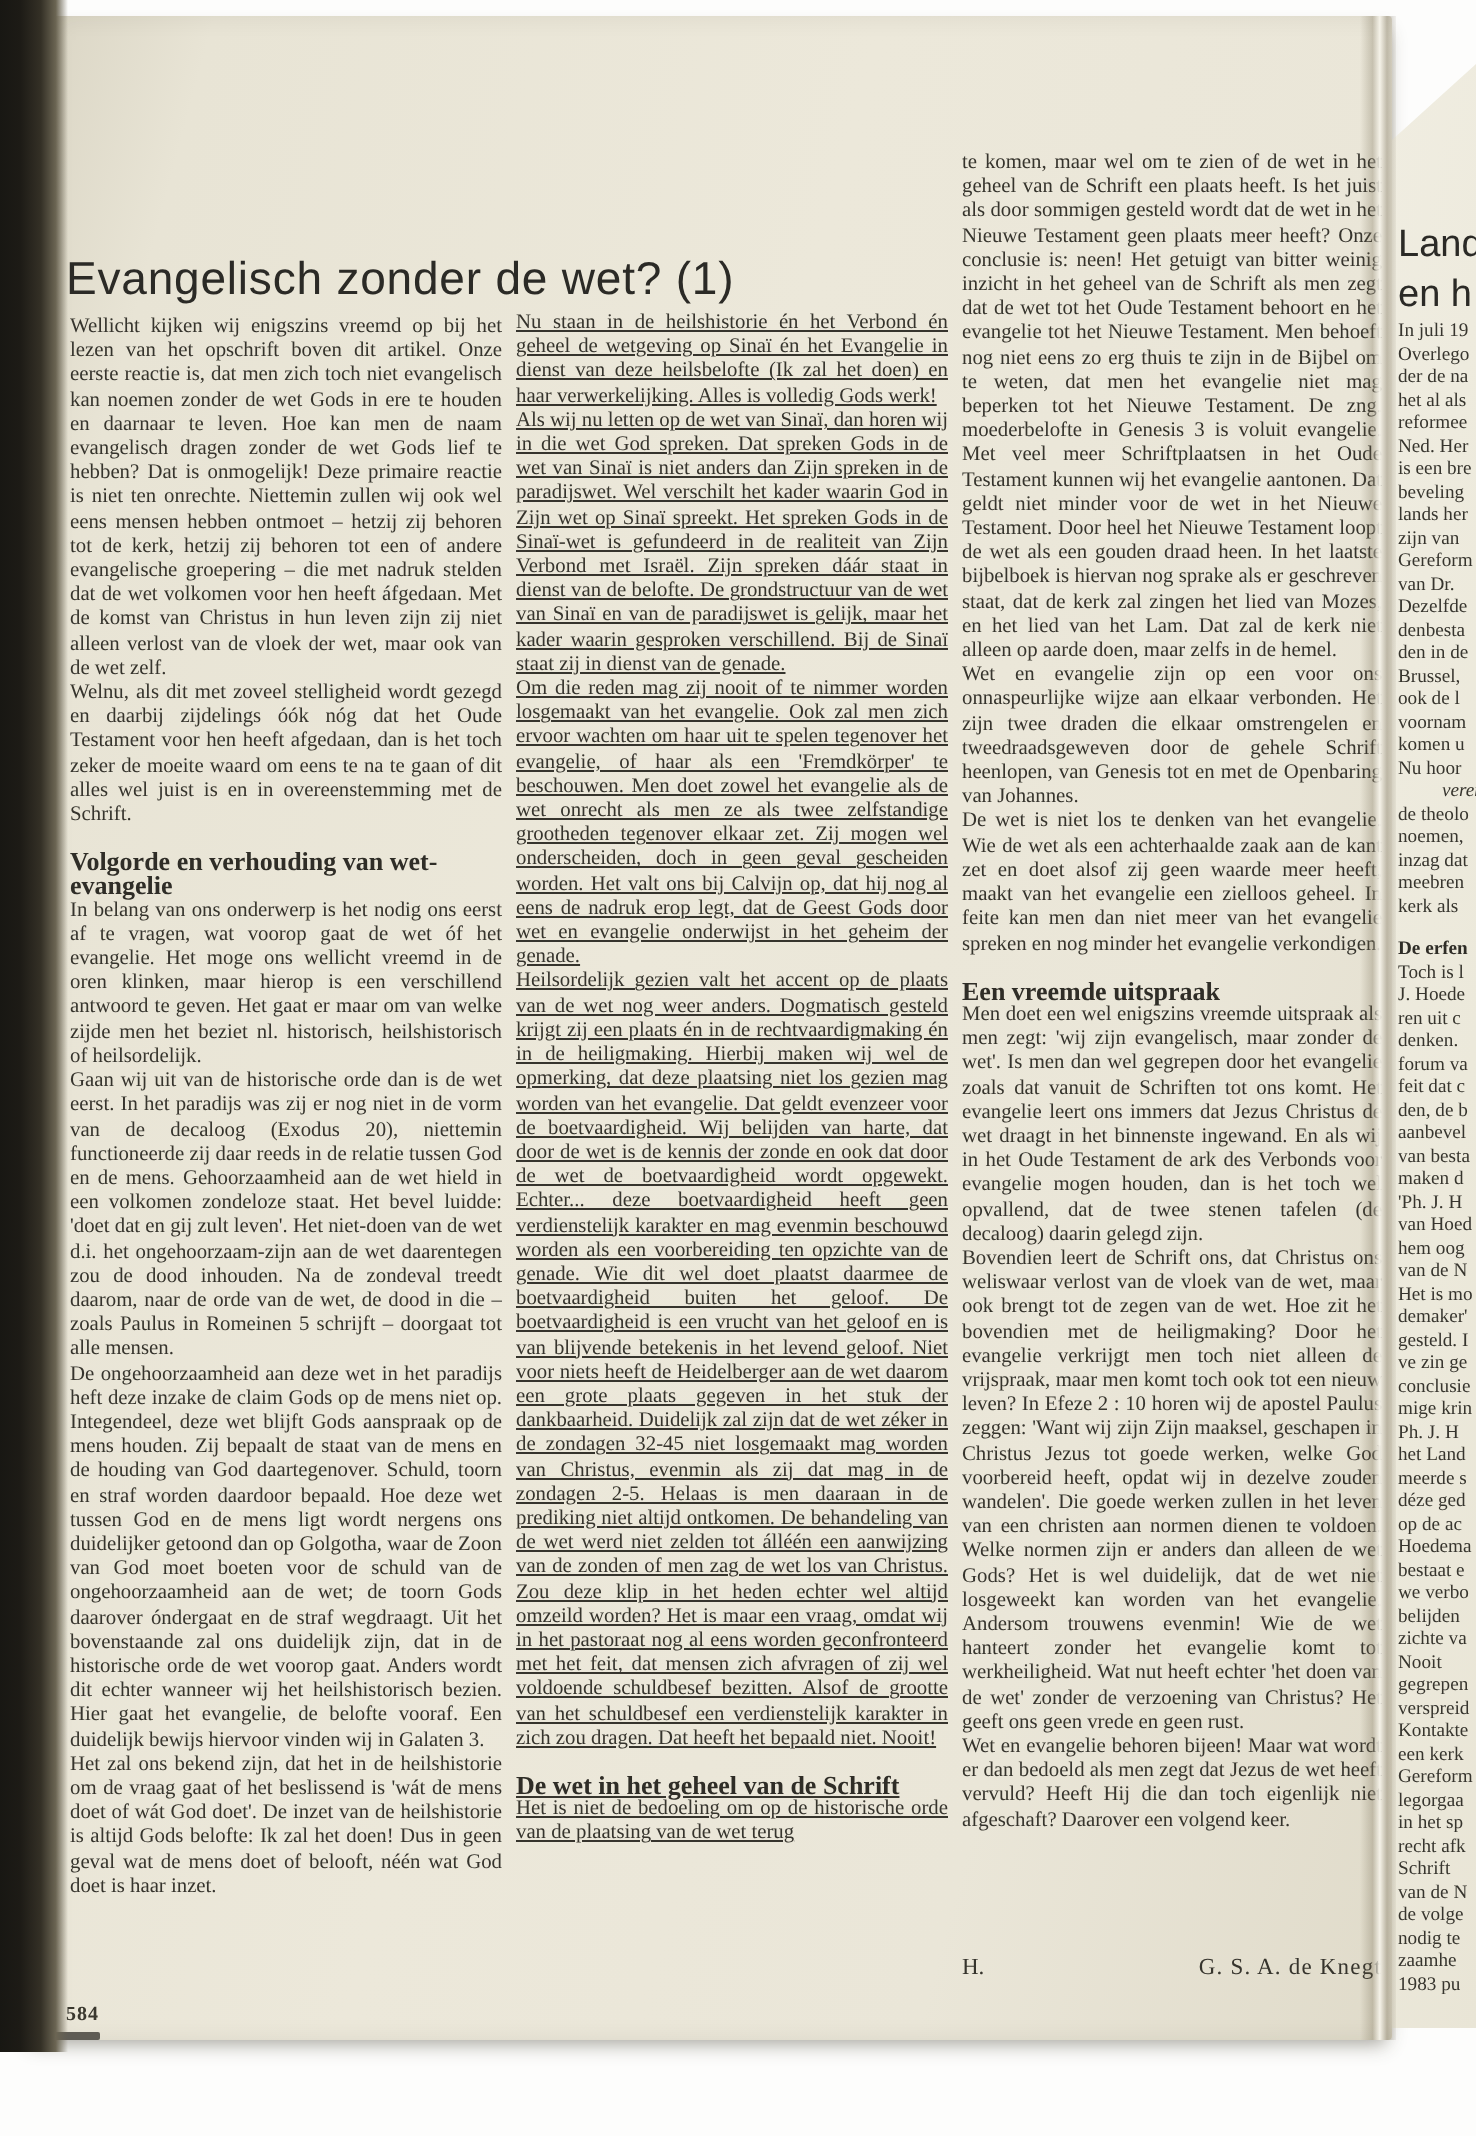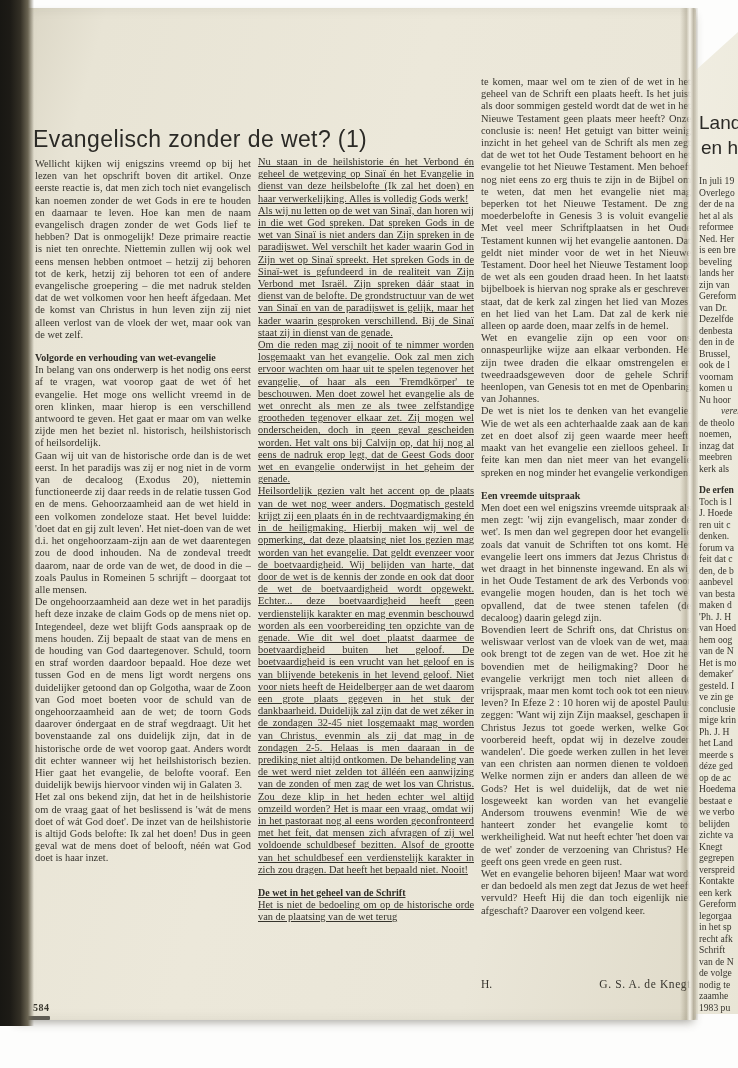--- a/index.html
+++ b/index.html
@@ -26,21 +26,21 @@
   }
   .col{
     position:absolute;width:216px;overflow:hidden;
     font-size:10.4px;line-height:12.2px;text-align:justify;
     color:#36342d;
   }
   .col-0{left:23px; top:150px; height:838px;}
   .col-1{left:246px;top:148px; height:845px;text-decoration:underline;}
   .col-2{left:469px;top:68px;  width:210px;height:898px;}
   .blk-p{margin:0;}
-  .blk-h{margin:11px 0 0 0;font-size:10px;line-height:12.2px;font-weight:700;color:#2f2d27;text-align:left;}
+  .blk-h{margin:11px 0 0 0;font-size:13px;line-height:12.2px;font-weight:700;color:#2f2d27;text-align:left;}
   .sig-row{
     position:absolute;left:469px;top:970px;width:210px;
     display:flex;justify-content:space-between;align-items:baseline;
     font-size:11.5px;color:#36342d;
   }
   .sig-name{letter-spacing:.6px;}
   .pagenum{
     position:absolute;left:21px;top:994px;
     font-size:10px;font-weight:700;color:#3a382f;letter-spacing:.5px;
   }
@@ -57,23 +57,23 @@
   
   .page-right{
     position:absolute;left:696px;top:14px;width:42px;height:1000px;
     background:linear-gradient(100deg,#f0edE1 0%,#ece9db 60%,#e9e5d6 100%);
     clip-path:polygon(0 56px,100% 18px,100% 100%,0 100%);
     z-index:2;overflow:hidden;
   }
   .side-inner{padding:96px 0 0 3px;}
   .side-h{
     font-family:"Liberation Sans", sans-serif;
-    font-size:19px;line-height:25px;color:#2b2a26;white-space:nowrap;text-align:right;
-  }
-  .frags{margin-top:15px;}
+    font-size:19px;line-height:25px;color:#2b2a26;white-space:nowrap;
+  }
+  .frags{}
   .frag{
     font-size:9.6px;line-height:11.5px;height:11.5px;
     color:#37352e;white-space:nowrap;overflow:hidden;
   }
   .frag.it{font-style:italic;padding-left:22px;}
   .side-sub{
     margin-top:10px;font-size:9.6px;line-height:11.5px;font-weight:700;
     color:#2f2d27;white-space:nowrap;
   }
   
@@ -86,20 +86,21 @@
 </head>
 <body>
 
 <div class="scan">
 
   <div class="page-left">
     <h1 class="title">Evangelisch zonder de wet? (1)</h1>
 
     <div class="col col-0">
         <p class="blk-p">Wellicht kijken wij enigszins vreemd op bij het lezen van het opschrift boven dit artikel. Onze eerste reactie is, dat men zich toch niet evangelisch kan noemen zonder de wet Gods in ere te houden en daarnaar te leven. Hoe kan men de naam evangelisch dragen zonder de wet Gods lief te hebben? Dat is onmogelijk! Deze primaire reactie is niet ten onrechte. Niettemin zullen wij ook wel eens mensen hebben ontmoet – hetzij zij behoren tot de kerk, hetzij zij behoren tot een of andere evangelische groepering – die met nadruk stelden dat de wet volkomen voor hen heeft áfgedaan. Met de komst van Christus in hun leven zijn zij niet alleen verlost van de vloek der wet, maar ook van de wet zelf.</p>
+        <p class="blk-p">Welnu, als dit met zoveel stelligheid wordt gezegd en daarbij zijdelings óók nóg dat het Oude Testament voor hen heeft afgedaan, dan is het toch zeker de moeite waard om eens te na te gaan of dit alles wel juist is en in overeenstemming met de Schrift.</p>
         <h3 class="blk-h">Volgorde en verhouding van wet-evangelie</h3>
         <p class="blk-p">In belang van ons onderwerp is het nodig ons eerst af te vragen, wat voorop gaat de wet óf het evangelie. Het moge ons wellicht vreemd in de oren klinken, maar hierop is een verschillend antwoord te geven. Het gaat er maar om van welke zijde men het beziet nl. historisch, heilshistorisch of heilsordelijk.</p>
         <p class="blk-p">Gaan wij uit van de historische orde dan is de wet eerst. In het paradijs was zij er nog niet in de vorm van de decaloog (Exodus 20), niettemin functioneerde zij daar reeds in de relatie tussen God en de mens. Gehoorzaamheid aan de wet hield in een volkomen zondeloze staat. Het bevel luidde: 'doet dat en gij zult leven'. Het niet-doen van de wet d.i. het ongehoorzaam-zijn aan de wet daarentegen zou de dood inhouden. Na de zondeval treedt daarom, naar de orde van de wet, de dood in die – zoals Paulus in Romeinen 5 schrijft – doorgaat tot alle mensen.</p>
         <p class="blk-p">De ongehoorzaamheid aan deze wet in het paradijs heft deze inzake de claim Gods op de mens niet op. Integendeel, deze wet blijft Gods aanspraak op de mens houden. Zij bepaalt de staat van de mens en de houding van God daartegenover. Schuld, toorn en straf worden daardoor bepaald. Hoe deze wet tussen God en de mens ligt wordt nergens ons duidelijker getoond dan op Golgotha, waar de Zoon van God moet boeten voor de schuld van de ongehoorzaamheid aan de wet; de toorn Gods daarover óndergaat en de straf wegdraagt. Uit het bovenstaande zal ons duidelijk zijn, dat in de historische orde de wet voorop gaat. Anders wordt dit echter wanneer wij het heilshistorisch bezien. Hier gaat het evangelie, de belofte vooraf. Een duidelijk bewijs hiervoor vinden wij in Galaten 3.</p>
         <p class="blk-p">Het zal ons bekend zijn, dat het in de heilshistorie om de vraag gaat of het beslissend is 'wát de mens doet of wát God doet'. De inzet van de heilshistorie is altijd Gods belofte: Ik zal het doen! Dus in geen geval wat de mens doet of belooft, néén wat God doet is haar inzet.</p>
       </div>
     <div class="col col-1">
         <p class="blk-p">Nu staan in de heilshistorie én het Verbond én geheel de wetgeving op Sinaï én het Evangelie in dienst van deze heilsbelofte (Ik zal het doen) en haar verwerkelijking. Alles is volledig Gods werk!</p>
         <p class="blk-p">Als wij nu letten op de wet van Sinaï, dan horen wij in die wet God spreken. Dat spreken Gods in de wet van Sinaï is niet anders dan Zijn spreken in de paradijswet. Wel verschilt het kader waarin God in Zijn wet op Sinaï spreekt. Het spreken Gods in de Sinaï-wet is gefundeerd in de realiteit van Zijn Verbond met Israël. Zijn spreken dáár staat in dienst van de belofte. De grondstructuur van de wet van Sinaï en van de paradijswet is gelijk, maar het kader waarin gesproken verschillend. Bij de Sinaï staat zij in dienst van de genade.</p>
         <p class="blk-p">Om die reden mag zij nooit of te nimmer worden losgemaakt van het evangelie. Ook zal men zich ervoor wachten om haar uit te spelen tegenover het evangelie, of haar als een 'Fremdkörper' te beschouwen. Men doet zowel het evangelie als de wet onrecht als men ze als twee zelfstandige grootheden tegenover elkaar zet. Zij mogen wel onderscheiden, doch in geen geval gescheiden worden. Het valt ons bij Calvijn op, dat hij nog al eens de nadruk erop legt, dat de Geest Gods door wet en evangelie onderwijst in het geheim der genade.</p>
@@ -187,21 +188,21 @@
           <div class="frag">Ph. J. H</div>
           <div class="frag">het Land</div>
           <div class="frag">meerde s</div>
           <div class="frag">déze ged</div>
           <div class="frag">op de ac</div>
           <div class="frag">Hoedema</div>
           <div class="frag">bestaat e</div>
           <div class="frag">we verbo</div>
           <div class="frag">belijden</div>
           <div class="frag">zichte va</div>
-          <div class="frag">Knegt</div>
+          <div class="frag">Nooit</div>
           <div class="frag">gegrepen</div>
           <div class="frag">verspreid</div>
           <div class="frag">Kontakte</div>
           <div class="frag">een kerk</div>
           <div class="frag">Gereform</div>
           <div class="frag">legorgaa</div>
           <div class="frag">in het sp</div>
           <div class="frag">recht afk</div>
           <div class="frag">Schrift</div>
           <div class="frag">van de N</div>

